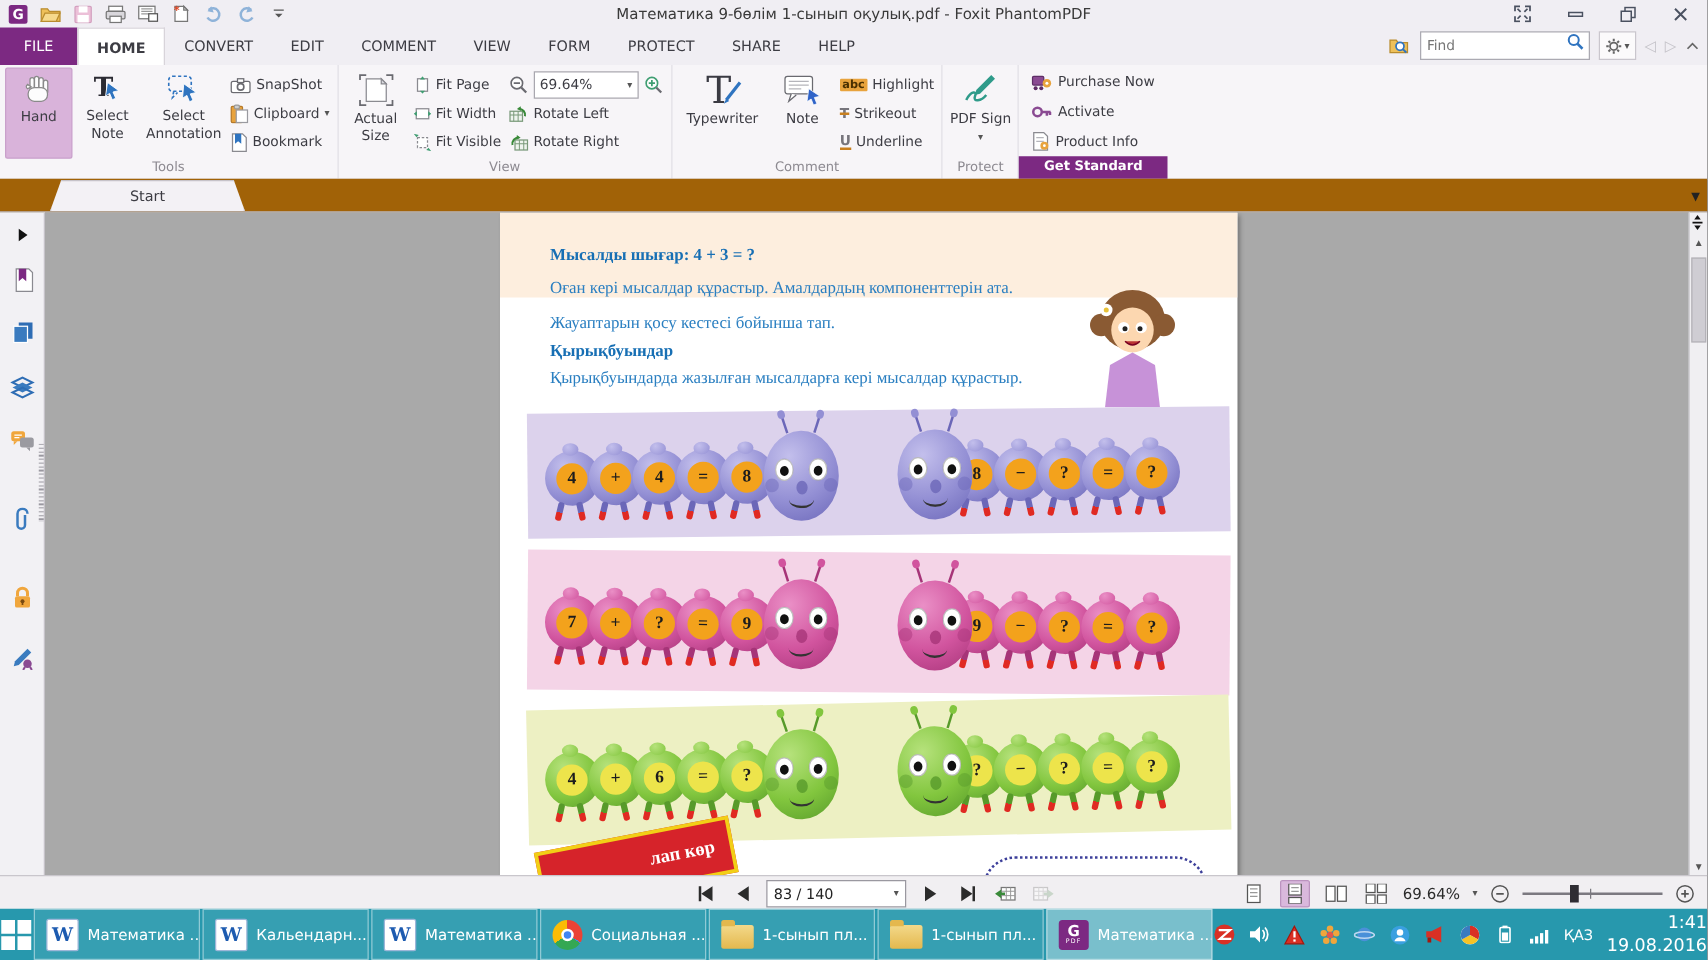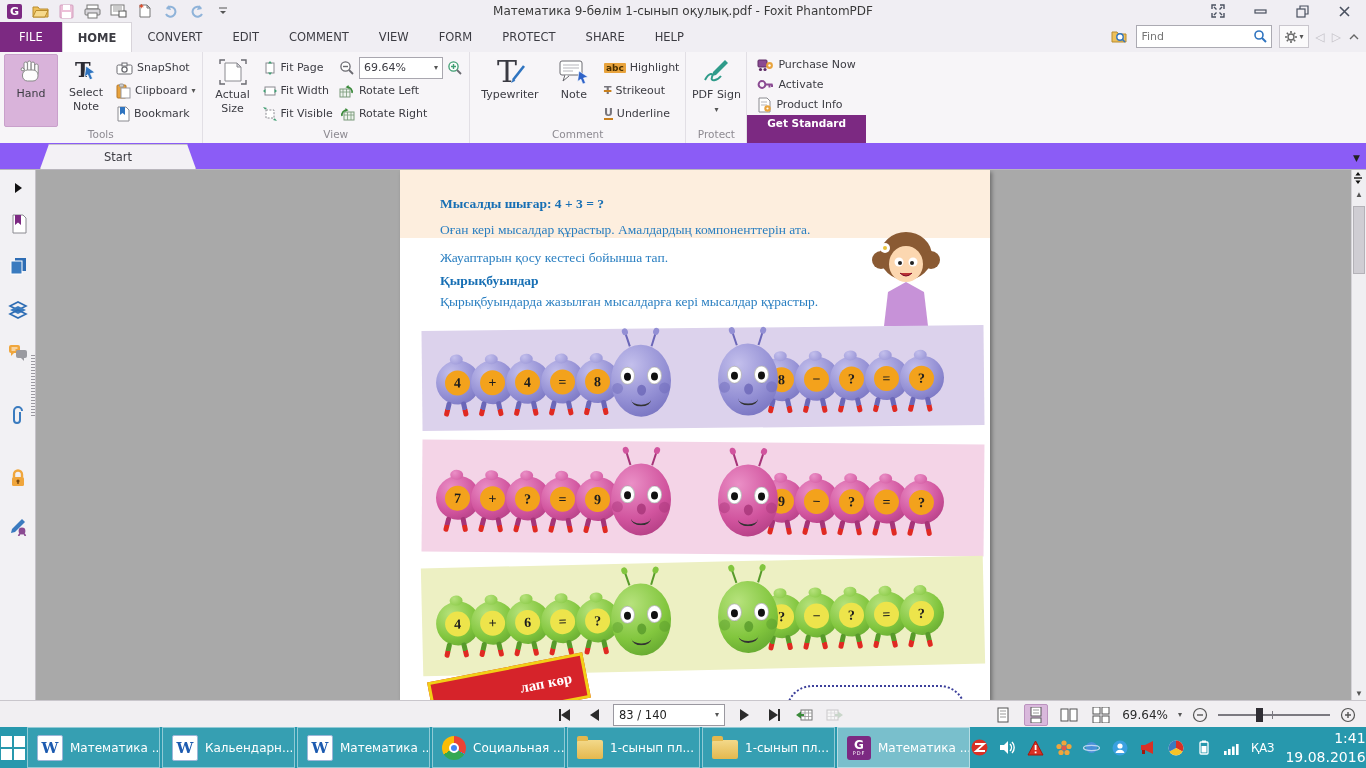--- a/index.html
+++ b/index.html
@@ -13,41 +13,41 @@
   .foxit-sq{width:15px;height:15px;background:#7c2982;border-radius:2px;color:#fff;font-weight:bold;font-size:11px;display:flex;align-items:center;justify-content:center;}
   .title-text{position:absolute;left:0;right:0;text-align:center;font-size:12px;color:#3a3a3a;pointer-events:none;}
   .win-controls{position:absolute;right:4px;top:0;height:22px;display:flex;align-items:center;gap:26px;padding-right:10px;}
   .win-controls span{display:flex;align-items:center;justify-content:center;width:16px;height:16px;}
   
   .tabsrow{position:absolute;left:0;top:22px;width:100%;height:30px;background:#f0eef3;display:flex;align-items:stretch;}
   .ribbon-tab{padding:0 15px;display:flex;align-items:center;font-size:11.5px;color:#3c3c43;cursor:pointer;}
   .ribbon-tab.file{background:#7c2982;color:#fff;font-weight:normal;padding:0 19px;}
   .ribbon-tab.active{background:#fff;border:1px solid #d8d4da;border-bottom:none;font-weight:bold;}
   .findarea{position:absolute;right:6px;top:25px;display:flex;align-items:center;gap:7px;}
-  .findbox{width:128px;height:21px;background:#fff;border:1px solid #abaab2;display:flex;align-items:center;padding:0 3px;}
+  .findbox{width:128px;height:21px;background:#fff;border:1px solid #abaab2;display:flex;padding:0 3px;}
   .findbox input{flex:1;border:none;outline:none;font-size:11px;color:#555;background:transparent;font-family:inherit;width:90px;}
   .gearbtn{display:flex;align-items:center;gap:2px;border:1px solid #c9c6cd;background:#fbfafb;height:21px;padding:0 4px;}
   .navarrow{color:#c4c2c8;font-size:12px;}
   
   .ribbon{position:absolute;left:0;top:52px;width:100%;height:91px;background:#f7f5f8;border-bottom:1px solid #cfccd3;display:flex;}
   .rgroup{display:flex;flex-direction:column;border-right:1px solid #e2dfe5;padding:2px 4px 0 4px;}
   .rg-content{flex:1;display:flex;align-items:stretch;gap:2px;}
   .rg-label{height:16px;text-align:center;font-size:10.5px;color:#8d8a91;line-height:15px;}
   .big-btn{width:52px;display:flex;flex-direction:column;align-items:center;justify-content:flex-start;padding-top:4px;gap:2px;text-align:center;line-height:1.25;cursor:pointer;border-radius:2px;}
   .big-btn.sel{background:#d9b3da;border:1px solid #c9a0cb;}
   .small-col{display:flex;flex-direction:column;justify-content:space-around;padding:2px 2px;}
   .small-btn{display:flex;align-items:center;gap:4px;height:20px;cursor:pointer;white-space:nowrap;}
   .combo{width:74px;height:20px;border:1px solid #a9a7af;background:#fff;display:flex;align-items:center;justify-content:space-between;padding:0 4px;font-size:11px;}
   .caret{font-size:8px;color:#555;}
-  .getstd{background:#7c2982;color:#fff;font-weight:bold;text-align:center;height:28px;line-height:17px;margin:0 -4px;}
+  .getstd{background:#7c2982;color:#fff;font-weight:bold;text-align:center;height:18px;line-height:17px;margin:0 -4px;}
   .abc-chip{background:#e8a33d;color:#4a3000;font-weight:bold;font-size:9px;padding:0 2px;border-radius:1px;}
   .strk{color:#77757c;font-weight:bold;text-decoration:line-through #c87f1e 2px;}
   .undl{color:#77757c;font-weight:bold;border-bottom:2px solid #c87f1e;line-height:11px;}
   
-  .doctabs{position:absolute;left:0;top:143px;width:100%;height:27px;background:#8b5cf6;border-bottom:1px solid #b9b6bd;display:flex;align-items:flex-end;padding-left:40px;box-sizing:border-box;}
+  .doctabs{position:absolute;left:0;top:143px;width:100%;height:27px;background:#a16207;border-bottom:1px solid #b9b6bd;display:flex;align-items:flex-end;padding-left:40px;box-sizing:border-box;}
   .dtab{height:24px;display:flex;align-items:center;justify-content:center;gap:10px;padding:0 22px;font-size:11.5px;color:#3c3c43;background:#f3f1f5;border:1px solid #c6c3c9;border-bottom:none;clip-path:polygon(9px 0,calc(100% - 9px) 0,100% 100%,0 100%);min-width:110px;cursor:pointer;}
   .dtab.active{background:#fff;font-weight:normal;}
   .dtab .x{font-size:12px;color:#333;font-weight:bold;}
   .doctabs .endcaret{position:absolute;right:6px;bottom:6px;color:#222;font-size:9px;}
   
   .main{position:absolute;left:0;top:170px;width:100%;height:530px;background:#a9a9a9;font-family:Liberation Serif, serif;}
   .sidebar{position:absolute;left:0;top:0;width:35px;height:100%;background:#f2f1f4;border-right:1px solid #c6c3c9;display:flex;flex-direction:column;align-items:center;}
   .sb-btn{width:24px;height:24px;display:flex;align-items:center;justify-content:center;cursor:pointer;}
   .drag-dots{position:absolute;right:0px;top:185px;width:4px;height:62px;background-image:repeating-linear-gradient(#9a98a0 0 1px,transparent 1px 3px);background-size:1px 100%;background-repeat:repeat-x;background-position:1px 0;}
   .canvas{position:absolute;left:36px;top:0;right:14px;bottom:0;background:#a9a9a9;overflow:hidden;}
@@ -278,20 +278,30 @@
         </div>
         <div class="big-btn">
           <span>
               <svg width="26" height="26">
                 <text x="2" y="19" font-size="21" font-family="DejaVu Serif,serif" fill="#2b2b33" font-weight="bold">T</text>
                 <path d="M13 8 L22 14.5 L17.4 15.6 L19.6 20.6 L16.8 21.8 L14.7 16.7 L11.4 19 Z" fill="#2f74c0" stroke="#fff" stroke-width="0.7"></path>
               </svg>
             </span>
           <span>Select Note</span>
         </div>
+        <div class="big-btn" style="width:66px">
+          <span>
+              <svg width="28" height="26">
+                <rect x="2" y="3" width="18" height="12" rx="3" fill="none" stroke="#2f74c0" stroke-dasharray="2.5 2" stroke-width="1.3"></rect>
+                <path d="M6 15 l-1 5 4-4" fill="none" stroke="#2f74c0" stroke-dasharray="2.5 2" stroke-width="1.3"></path>
+                <path d="M14 9 L24 16 L19.2 17.1 L21.4 22.2 L18.6 23.4 L16.5 18.3 L13 20.6 Z" fill="#2f74c0" stroke="#fff" stroke-width="0.7"></path>
+              </svg>
+            </span>
+          <span>Select Annotation</span>
+        </div>
         <div class="small-col">
           <div class="small-btn">
             <span>
                 <svg width="17" height="14">
                   <rect x="1" y="4" width="15" height="9" rx="1.5" fill="#fff" stroke="#6a6a70"></rect>
                   <rect x="6" y="2" width="5" height="3" fill="#fff" stroke="#6a6a70"></rect>
                   <circle cx="8.5" cy="8.5" r="2.6" fill="none" stroke="#6a6a70" stroke-width="1.3"></circle>
                 </svg>
               </span>
             <span>SnapShot</span>

